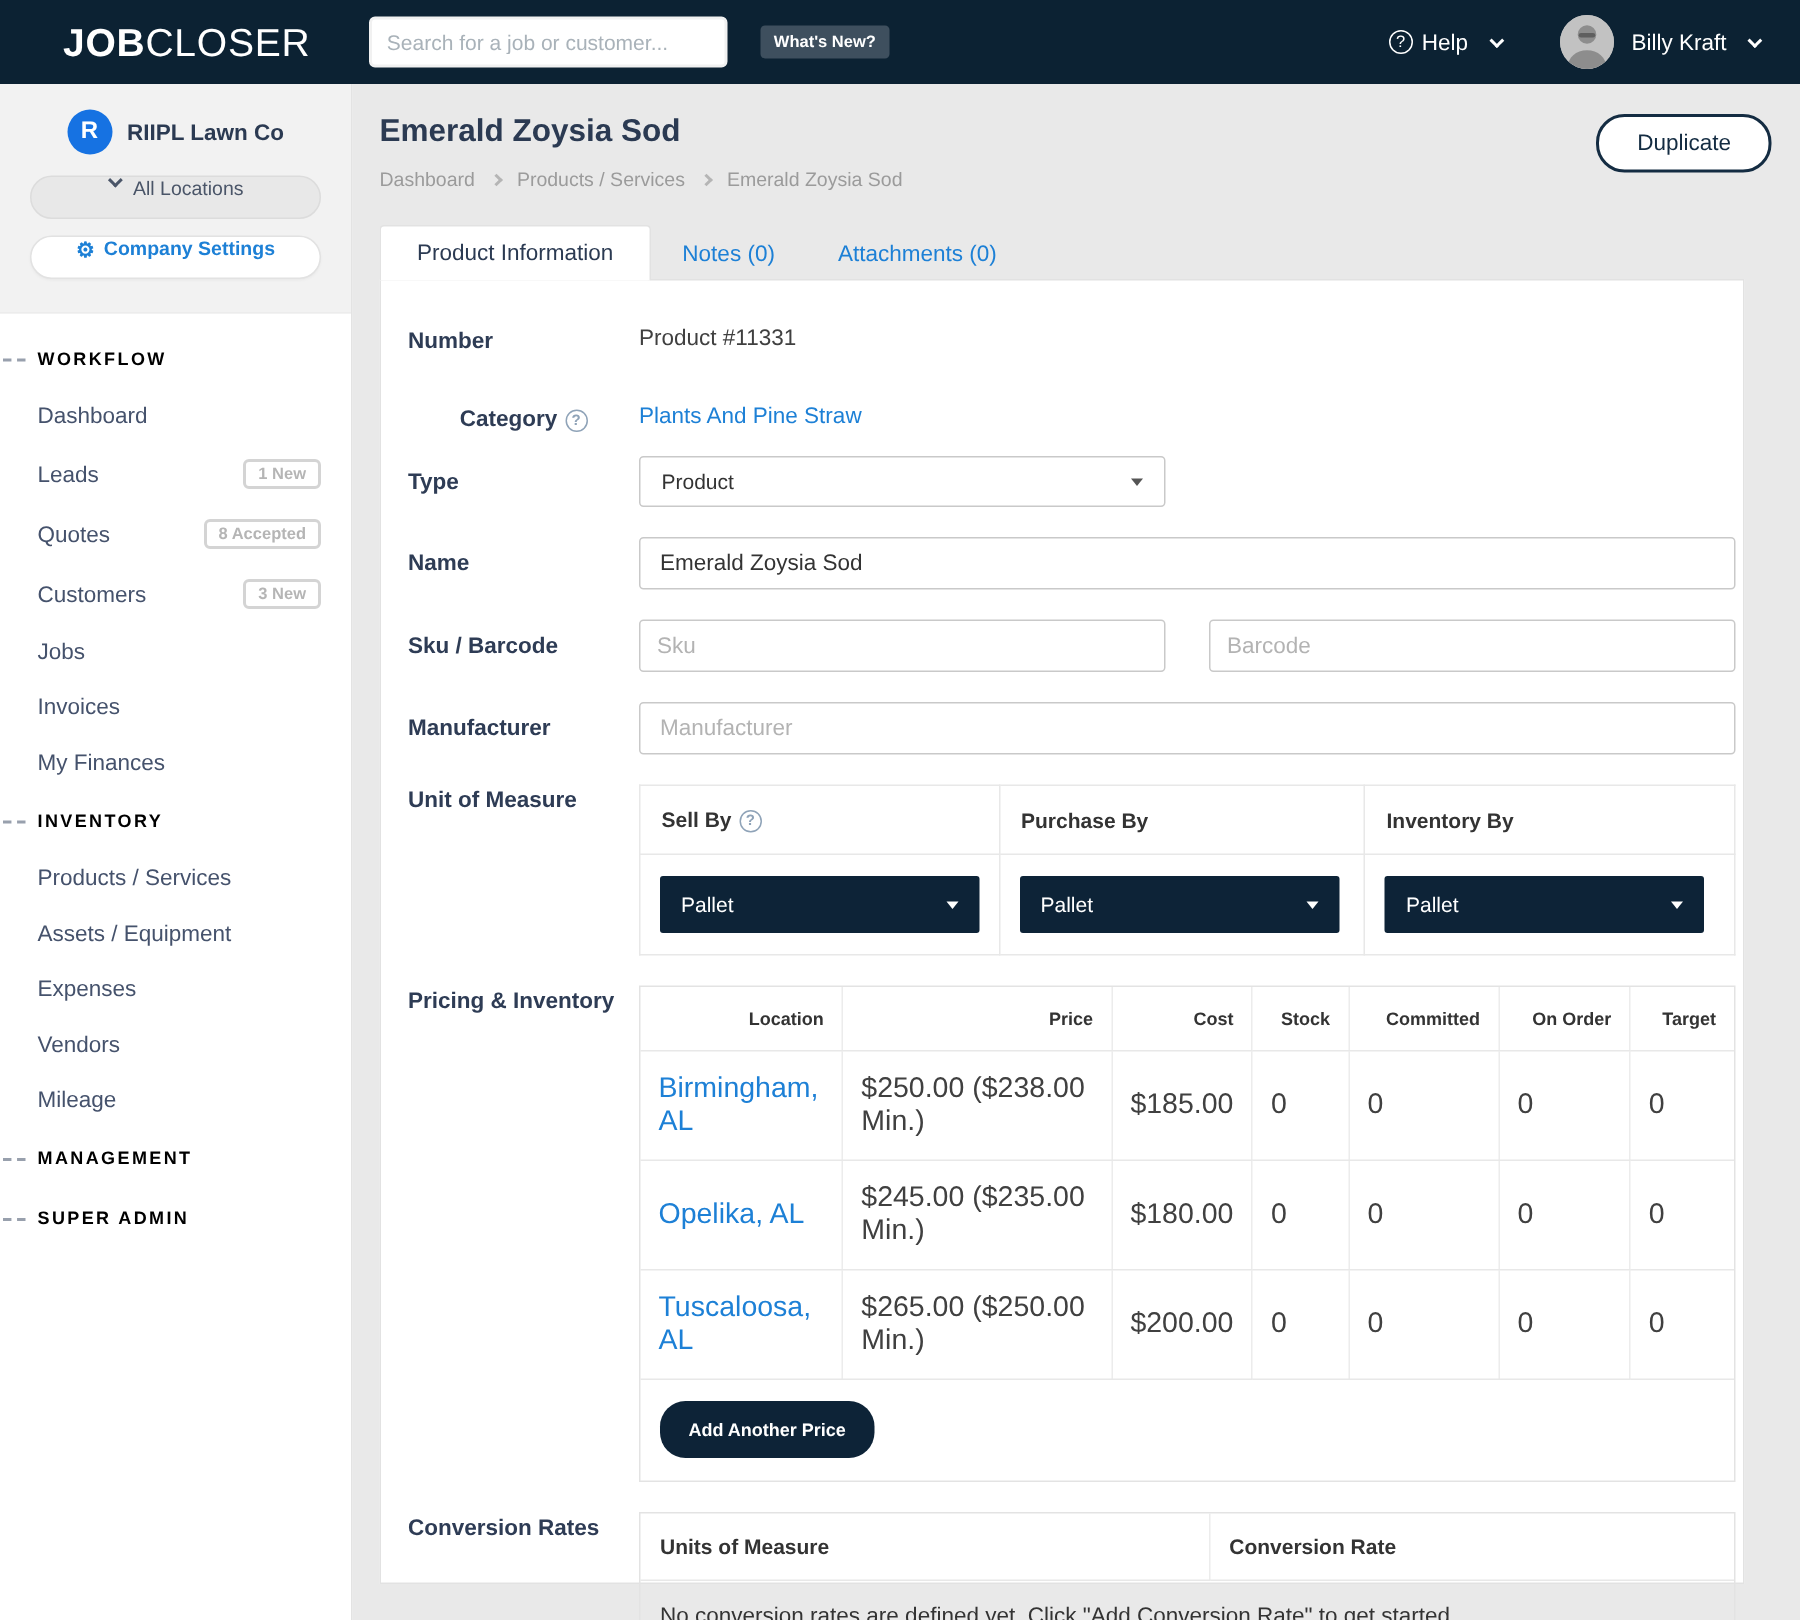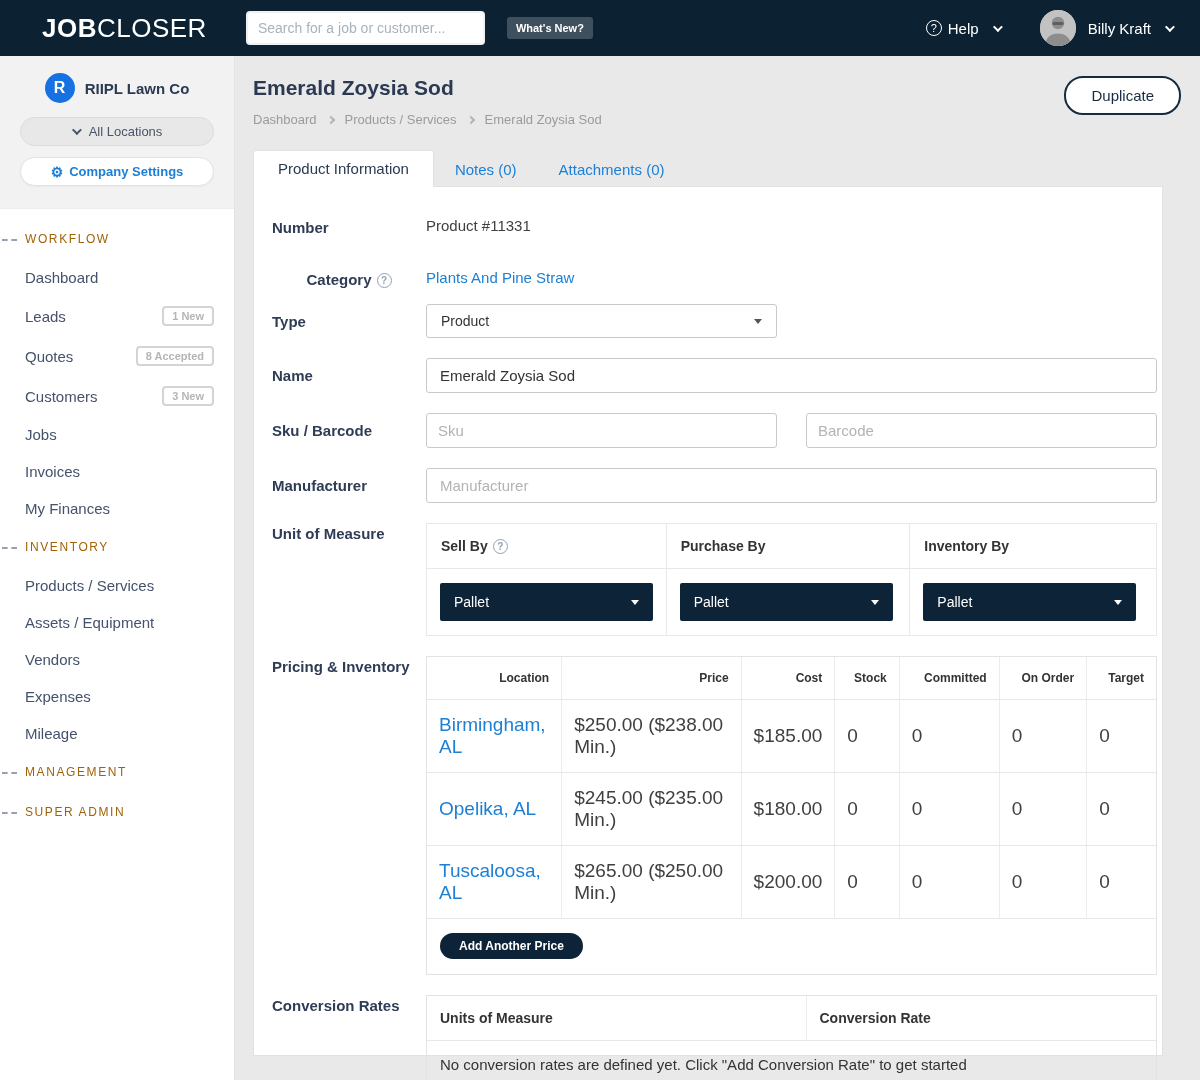--- a/index.html
+++ b/index.html
@@ -30,31 +30,31 @@
 
   
   .sidebar { position:absolute; top:56px; left:0; width:235px; bottom:0; background:#fff;
     border-right:1px solid #e3e3e3; }
   .side-top { background:#f2f2f2; padding:17px 20px 22px 20px; border-bottom:1px solid #ececec; }
   .company-row { display:flex; align-items:center; justify-content:center; margin-bottom:14px; }
   .r-badge { width:30px; height:30px; border-radius:50%; background:#1672e2; color:#fff;
     font-weight:bold; font-size:16px; display:flex; align-items:center; justify-content:center;
     margin-right:10px; flex:none; }
   .company-name { font-size:15px; font-weight:600; color:#2b3a52; }
-  .pill { width:100%; height:29px; border-radius:15px; display:flex; align-items:center;
+  .pill { width:100%; height:29px; border-radius:15px; display:flex; align-items:flex-start;
     justify-content:center; font-size:13px; cursor:pointer; font-family:inherit; }
   .loc-pill { background:#e8e8e8; border:1px solid #dcdcdc; color:#4a5568; margin-bottom:11px; }
   .loc-chev { display:inline-block; width:7px; height:7px; border-right:2px solid #4a5568;
     border-bottom:2px solid #4a5568; transform:rotate(45deg) translateY(-2px); margin-right:10px; }
   .settings-pill { background:#fff; border:1px solid #e2e2e2; color:#1d80d6; font-weight:600;
     box-shadow:0 1px 2px rgba(0,0,0,.04); }
   .gear-glyph { margin-right:6px; font-size:14px; }
   .nav { padding-top:10px; }
-  .nav-section { position:relative; padding:13px 20px 13px 25px; font-size:12px; font-weight:normal;
-    letter-spacing:1.6px; color:#a16207; cursor:pointer; }
+  .nav-section { position:relative; padding:13px 20px 13px 25px; font-size:12px; font-weight:bold;
+    letter-spacing:1.6px; color:#000000; cursor:pointer; }
   .nav-section::before { content:""; position:absolute; left:2px; top:50%; width:15px;
     border-top:2px dashed #98a0ad; }
   .nav-item { display:flex; align-items:center; justify-content:space-between;
     padding:10px 20px 10px 25px; font-size:15px; color:#45526c; cursor:pointer; }
   .nav-badge { font-size:11px; font-weight:bold; color:#b5b5b5; border:2px solid #d4d4d4;
     border-radius:4px; padding:2px 8px; background:#fff; }
 
   
   .main { position:absolute; top:56px; left:235px; width:965px; bottom:0; background:#e9e9e9;
     padding:20px 0 0 18px; }
@@ -112,21 +112,21 @@
     border-right:4px solid transparent; border-top:5px solid #fff; }
 
   .bordered-box { width:731px; border:1px solid #e3e3e3; }
   .price-table { width:100%; }
   .price-table th { padding:14px 12px; font-size:12px; font-weight:600; color:#333;
     text-align:right; border-right:1px solid #ececec; border-bottom:1px solid #e8e8e8; }
   .price-table td { padding:14px 12px; font-size:19px; color:#404040; text-align:left;
     border-right:1px solid #ececec; border-bottom:1px solid #e8e8e8; }
   .price-table th:last-child, .price-table td:last-child { border-right:none; }
   .btn-row { padding:14px 13px 15px 13px; }
-  .navy-btn { background:#0d2337; color:#fff; border:none; border-radius:17px; height:26px;
+  .navy-btn { background:#0d2337; color:#fff; border:none; border-radius:17px; height:38px;
     padding:0 19px; font-size:12px; font-weight:bold; cursor:pointer; font-family:inherit; }
 
   .conv-table { width:100%; }
   .conv-table th { padding:14px 13px; font-size:14px; font-weight:600; color:#333;
     text-align:left; border-bottom:1px solid #e8e8e8; }
   .conv-table th:first-child { border-right:1px solid #ececec; width:379px; }
   .conv-empty { padding:15px 13px; font-size:15px; color:#333; border-bottom:1px solid #e8e8e8; }
 </style>
 </head>
 <body>
@@ -198,24 +198,24 @@
       </div>
 
     <div class="nav-section">INVENTORY</div>
     <div class="nav-item">
         <span>Products / Services</span>
       </div>
     <div class="nav-item">
         <span>Assets / Equipment</span>
       </div>
     <div class="nav-item">
+        <span>Expenses</span>
+      </div>
+    <div class="nav-item">
         <span>Vendors</span>
-      </div>
-    <div class="nav-item">
-        <span>Expenses</span>
       </div>
     <div class="nav-item">
         <span>Mileage</span>
       </div>
 
     <div class="nav-section">MANAGEMENT</div>
     <div class="nav-section">SUPER ADMIN</div>
   </div>
 </div>
 

